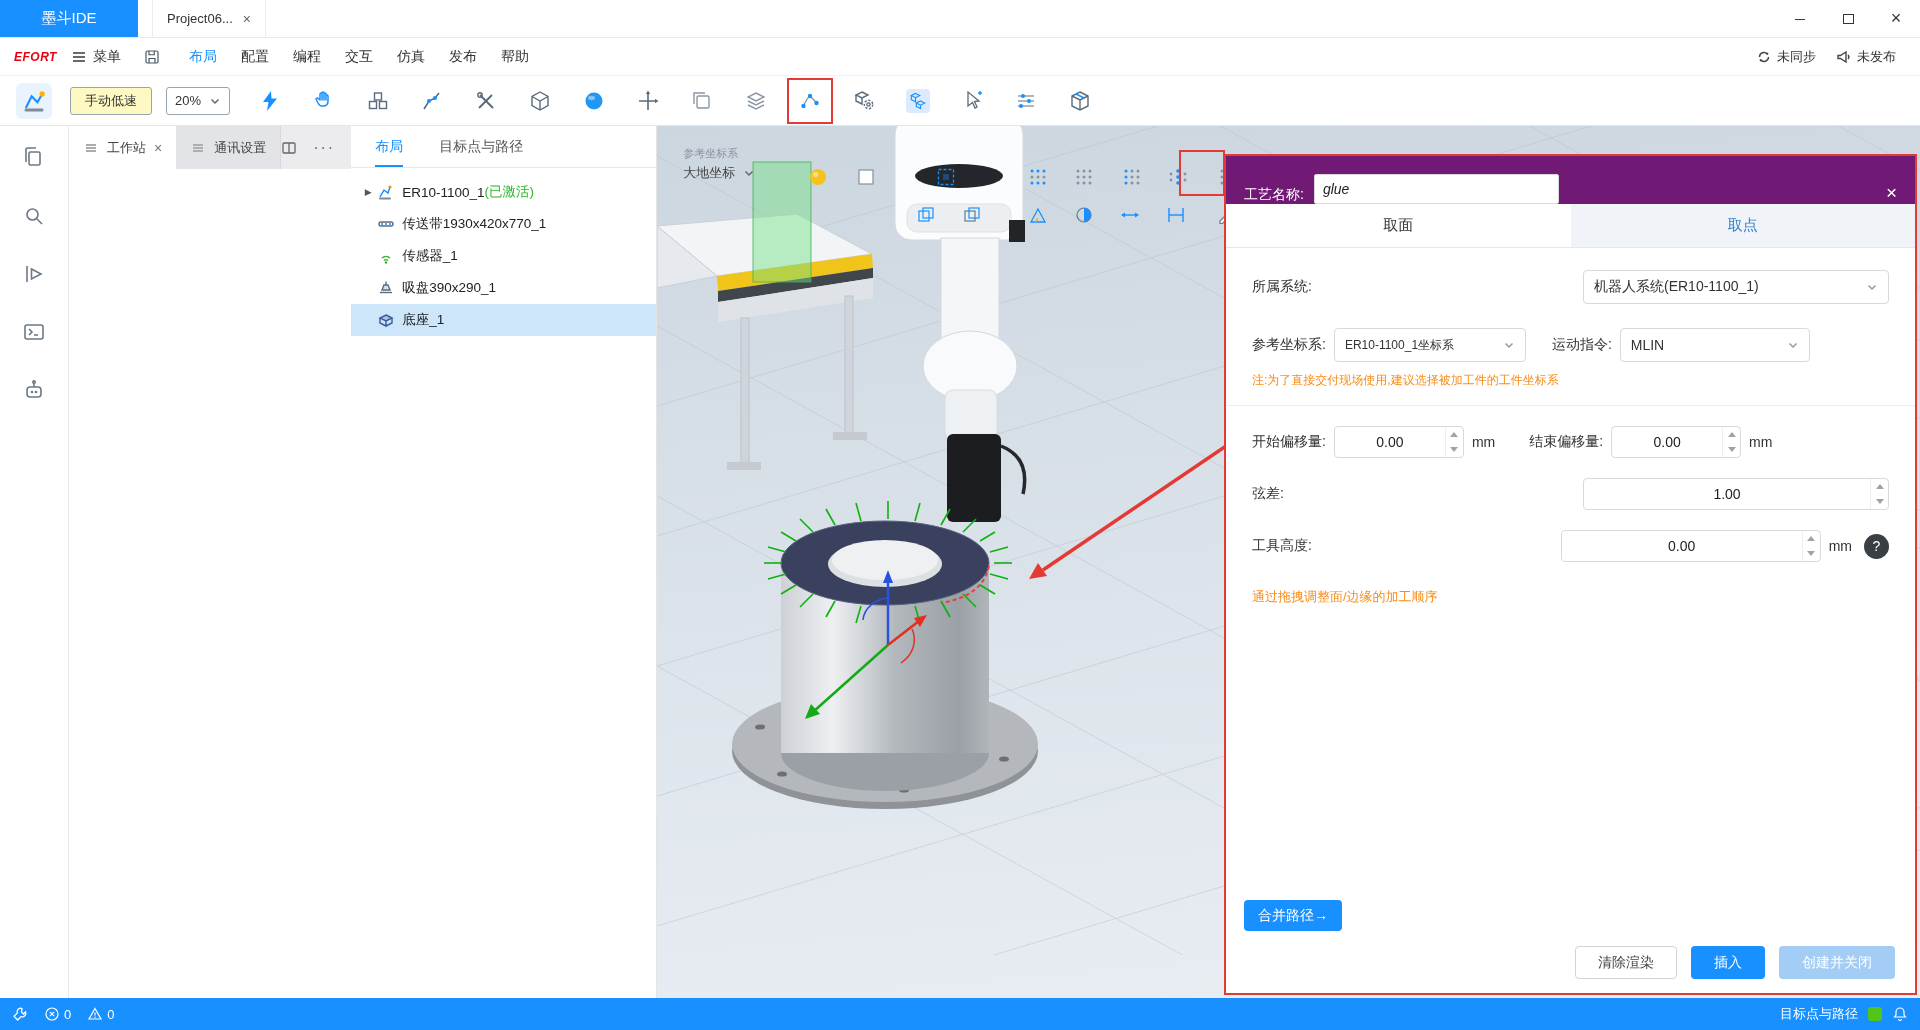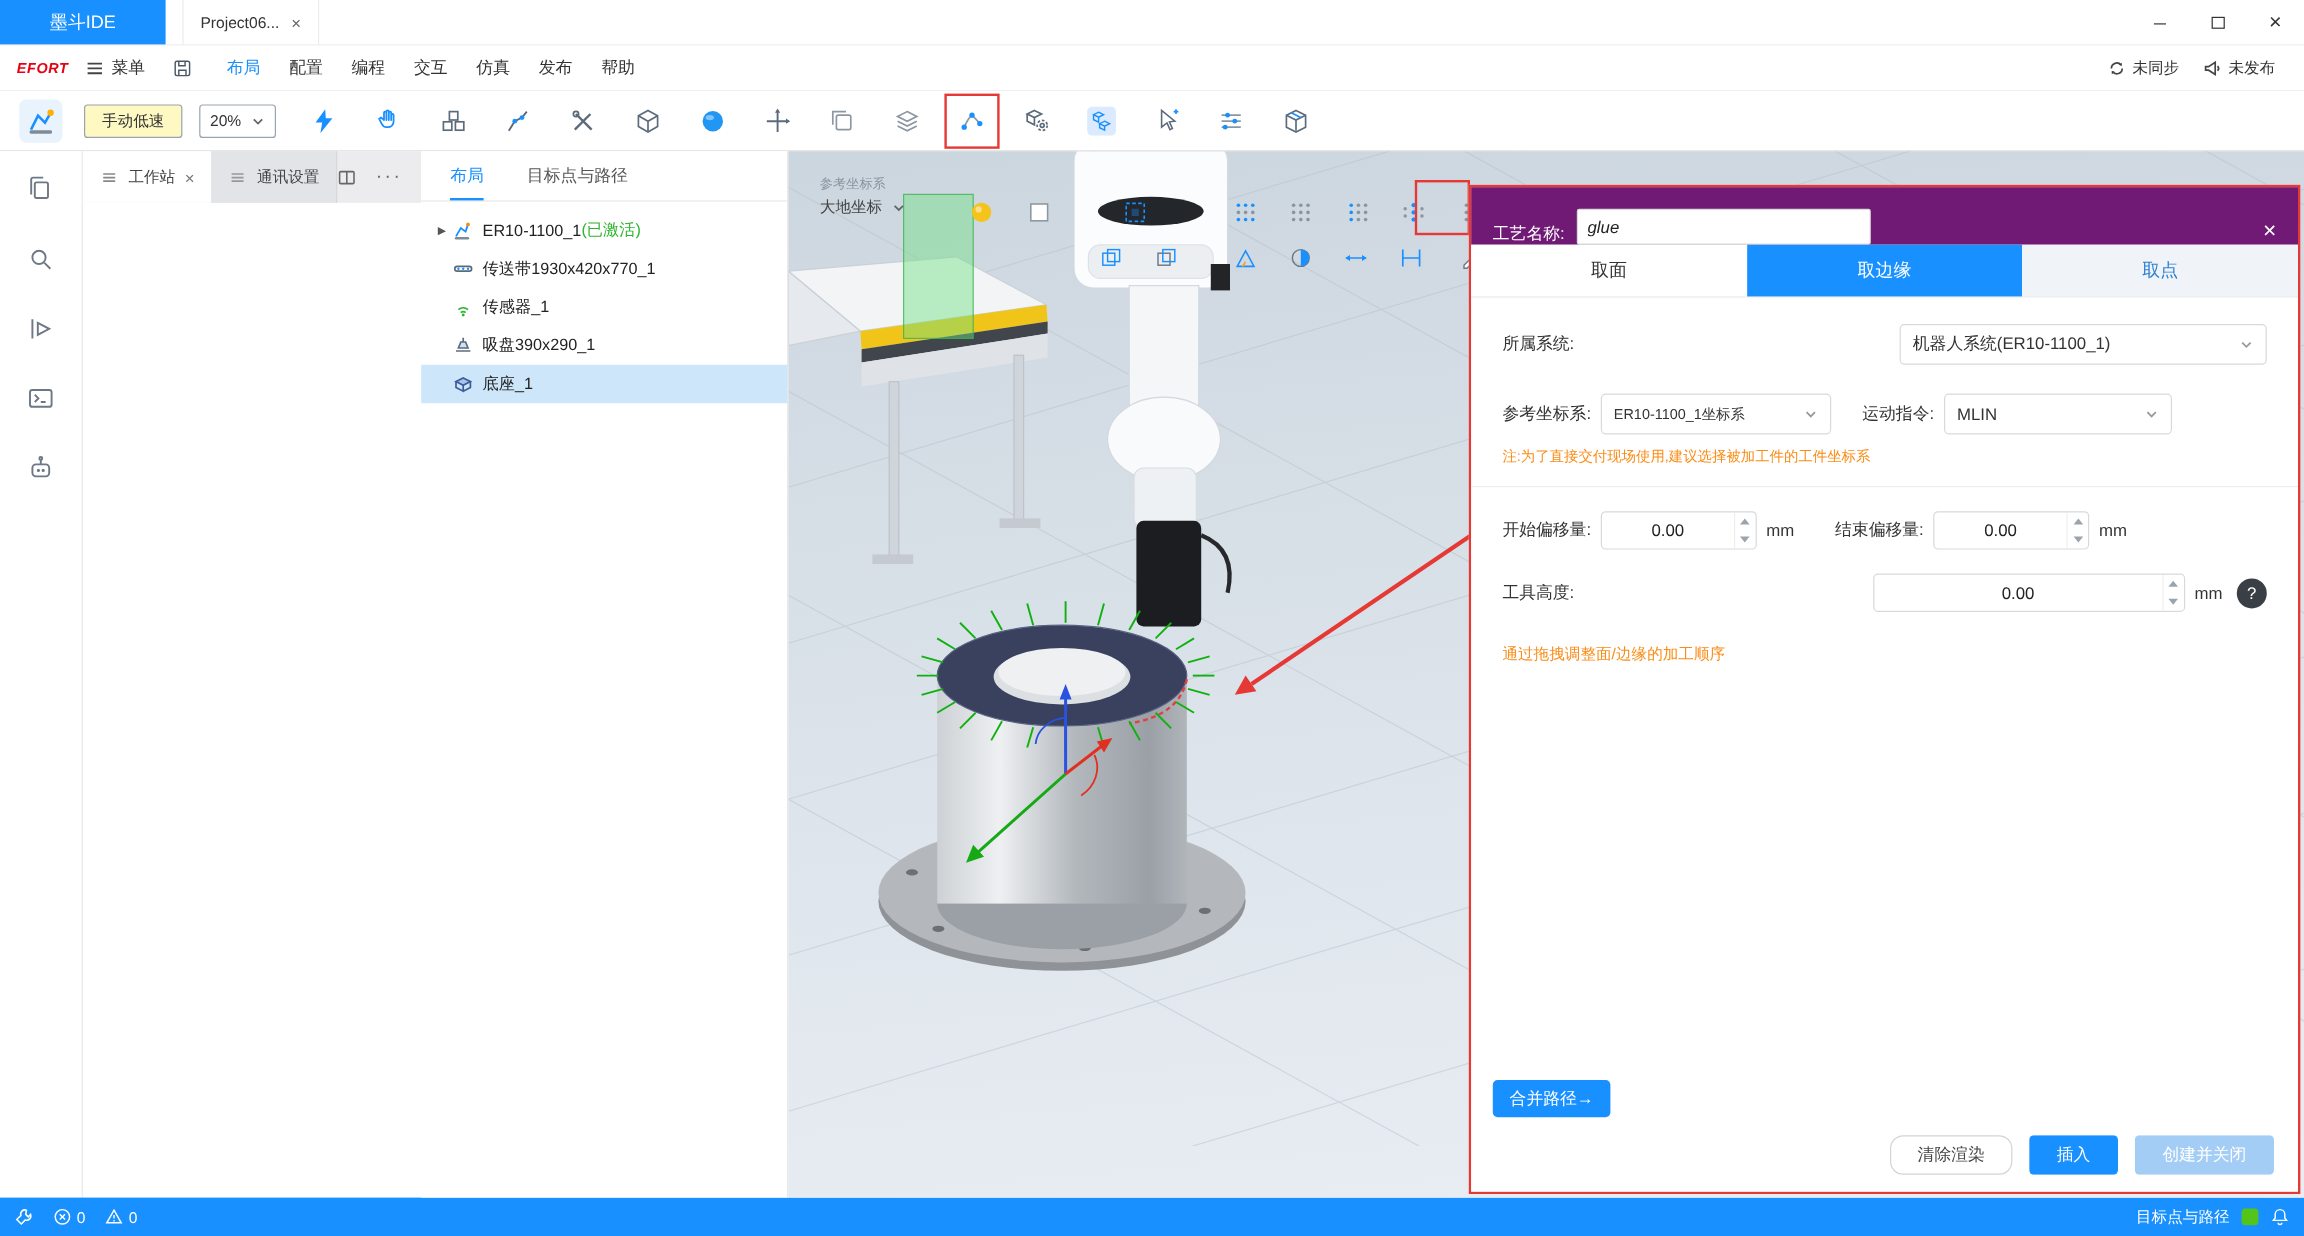--- a/index.html
+++ b/index.html
@@ -102,21 +102,21 @@
   .spin input { flex:1; border:none; outline:none; text-align:center; font-size:14px; color:#222; font-family:inherit; min-width:0; background:transparent; }
   .spin-btns { width:18px; border-left:1px solid #eee; display:flex; flex-direction:column; }
   .spin-btns span { flex:1; display:flex; align-items:center; justify-content:center; }
   .car-up { width:0; height:0; border-left:4px solid transparent; border-right:4px solid transparent; border-bottom:5px solid #9aa4ae; }
   .car-dn { width:0; height:0; border-left:4px solid transparent; border-right:4px solid transparent; border-top:5px solid #9aa4ae; }
   .unit { font-size:14px; color:#333; margin-left:8px; }
   .help-circle { width:25px; height:25px; border-radius:50%; background:#3a3f46; color:#fff; display:flex; align-items:center; justify-content:center; font-size:14px; margin-left:12px; }
   .merge-btn { position:absolute; left:18px; bottom:62px; height:31px; padding:0 14px; background:#1890ff; color:#fff; border:none; border-radius:4px; font-size:14px; cursor:pointer; font-family:inherit; }
   .rp-bottom { position:absolute; right:20px; bottom:14px; display:flex; gap:14px; }
   .btn { height:33px; padding:0 22px; border-radius:4px; font-size:14px; display:flex; align-items:center; justify-content:center; cursor:pointer; border:1px solid transparent; font-family:inherit; }
-  .btn.ghost { background:#fff; border-color:#d0d5da; color:#444;border-radius:11px; }
+  .btn.ghost { background:#fff; border-color:#d0d5da; color:#444; }
   .btn.primary { background:#1890ff; color:#fff; }
   .btn.disabled { background:#a3cdf5; color:#fff; }
 
   
   .statusbar { height:32px; background:#1890ff; color:#fff; display:flex; align-items:center; padding:0 12px; font-size:13px; flex:0 0 auto; }
   .sb-group { display:flex; align-items:center; gap:4px; margin-right:16px; }
   .sb-ic { width:16px; height:16px; }
   .sb-right { margin-left:auto; display:flex; align-items:center; gap:10px; }
   .green-dot { width:14px; height:14px; background:#52c41a; border-radius:3px; display:inline-block; }
 
@@ -664,21 +664,20 @@
           </div>
 
           <div class="right-panel">
             <div class="rp-header">
               <span class="rp-header-label">工艺名称:</span>
               <input class="rp-name-input" value="glue" style="">
               <span class="rp-close">×</span>
             </div>
             <div class="rp-tabs">
               <div class="rp-tab t0">取面</div>
-              <div class="rp-tab t1">取边缘</div>
               <div class="rp-tab t2">取点</div>
             </div>
             <div class="rp-body">
               <div class="frow" style="margin-top:22px;">
                 <span class="flabel">所属系统:</span>
                 <div class="dd" style="margin-left:auto;width:306px;">
                   <span class="dd-val">机器人系统(ER10-1100_1)</span>
                   <svg class="chev" viewBox="0 0 12 12" fill="none" stroke="#999" stroke-width="1.5">
                       <path d="M2.5 4.5 6 8l3.5-3.5"></path>
                     </svg>
@@ -724,20 +723,34 @@
                         <i class="car-up"></i>
                       </span>
                       <span>
                         <i class="car-dn"></i>
                       </span>
                     </div>
                 </div>
                 <span class="unit">mm</span>
               </div>
               <div class="frow" style="margin-top:20px;">
+                <span class="flabel">弦差:</span>
+                <div class="spin" style="margin-left:auto;width:306px;">
+                  <input value="1.00" style="">
+                  <div class="spin-btns">
+                      <span>
+                        <i class="car-up"></i>
+                      </span>
+                      <span>
+                        <i class="car-dn"></i>
+                      </span>
+                    </div>
+                </div>
+              </div>
+              <div class="frow" style="margin-top:20px;">
                 <span class="flabel">工具高度:</span>
                 <div class="spin" style="margin-left:auto;width:260px;">
                   <input value="0.00" style="">
                   <div class="spin-btns">
                       <span>
                         <i class="car-up"></i>
                       </span>
                       <span>
                         <i class="car-dn"></i>
                       </span>

